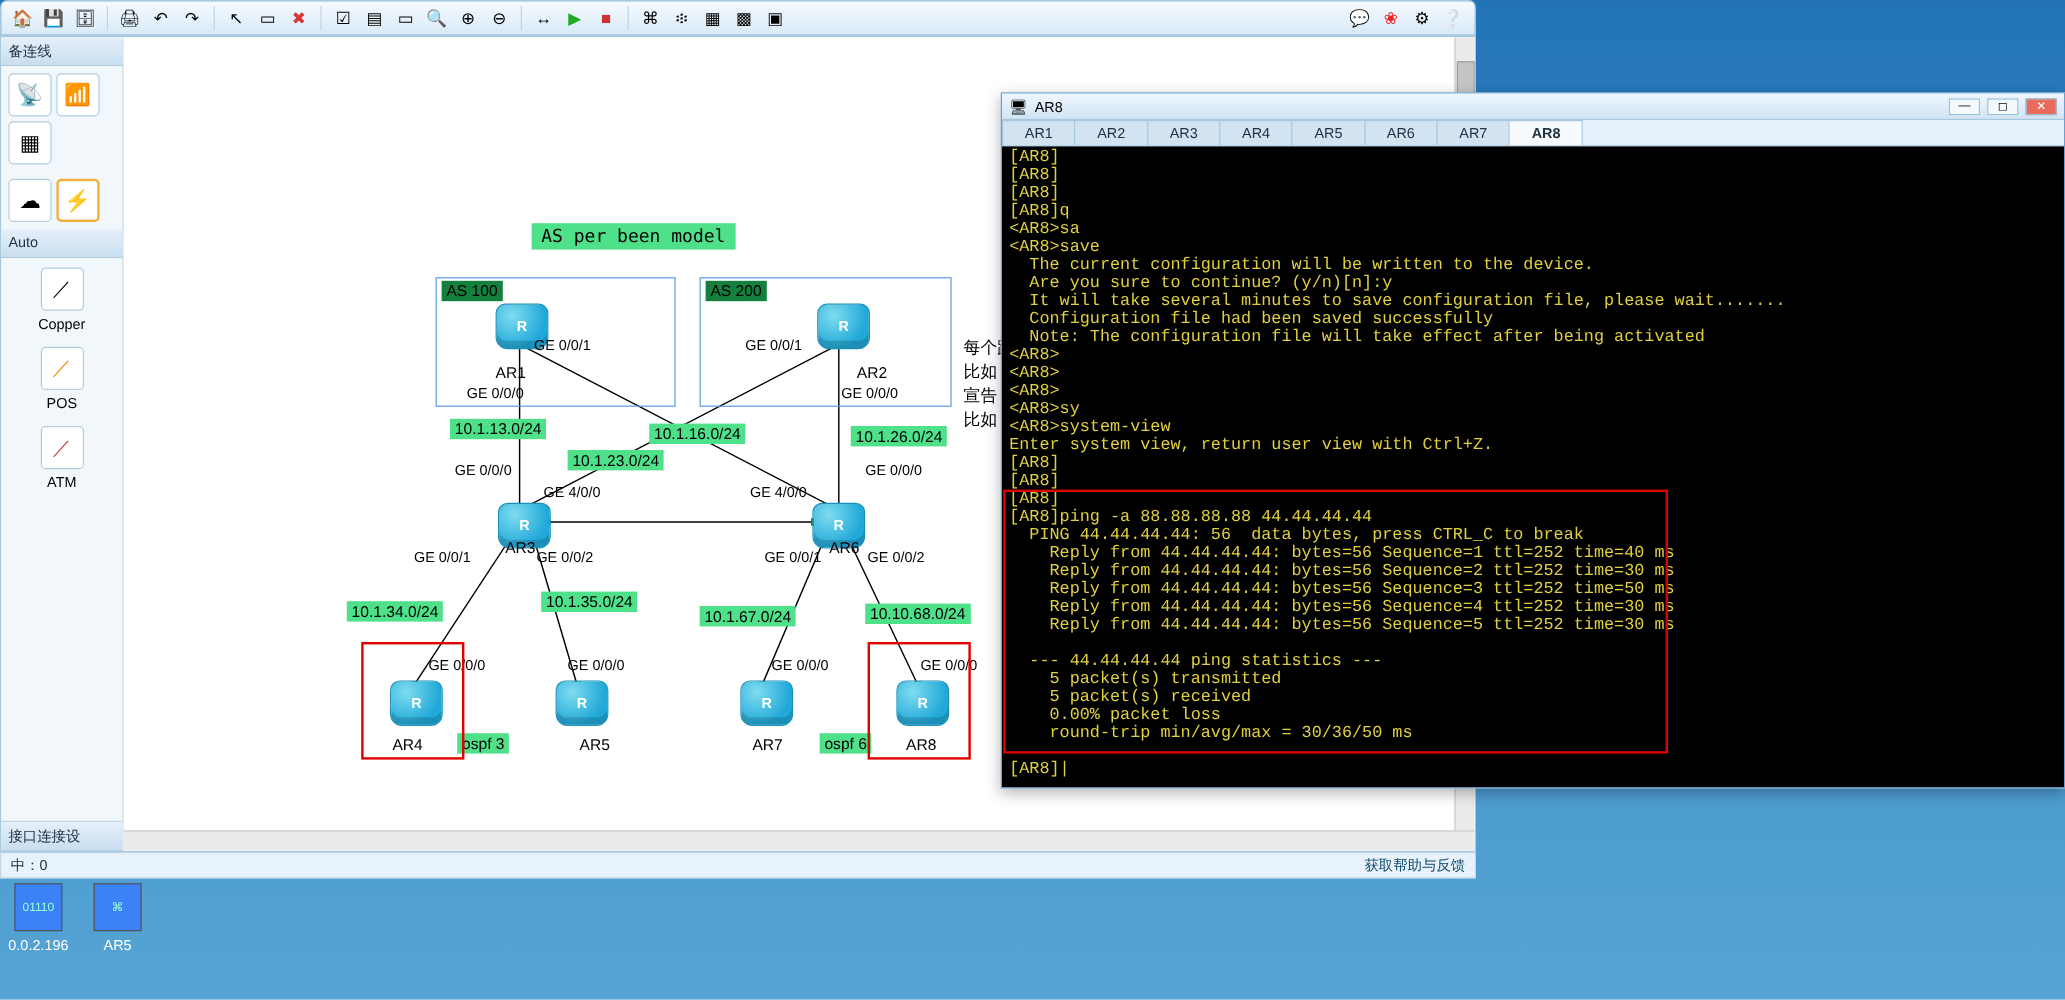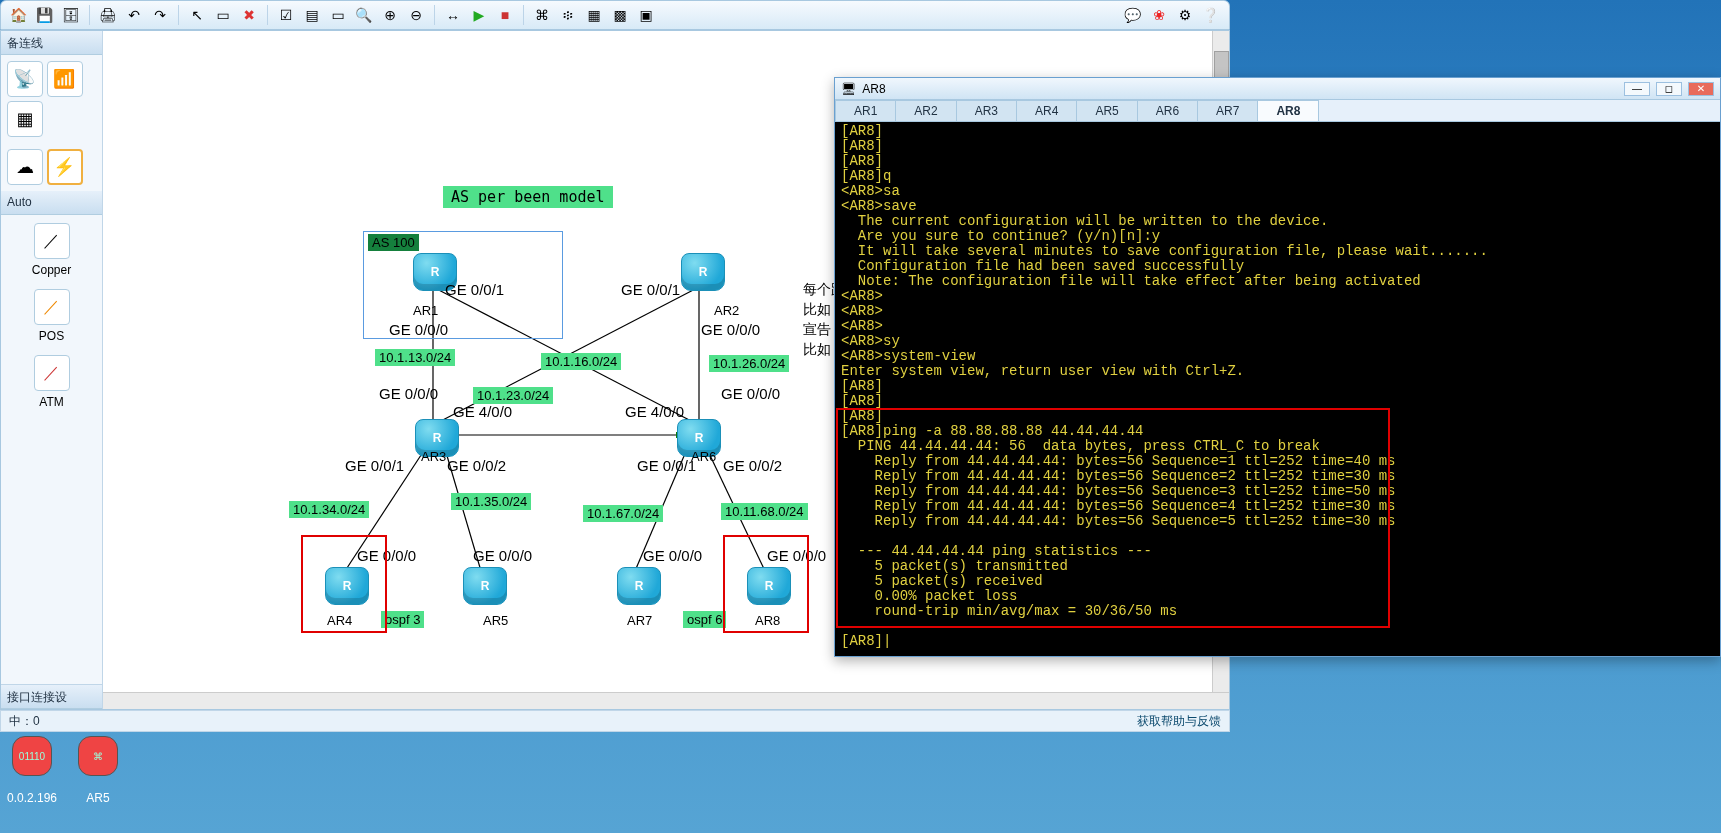--- a/index.html
+++ b/index.html
@@ -57,21 +57,21 @@
   position:absolute; border:1px solid #5a9be0; background:transparent;
 }
 .as-label { position:absolute; font-size:13px; color:#000; background:#15803d; padding:1px 4px;}
 .router {
   position:absolute; width:44px; height:38px; background:radial-gradient(circle at 30% 25%,#7fdcf0,#20a8d8 70%);
   border-radius:8px 8px 10px 10px; border:1px solid #1b90b8;
   display:flex; align-items:center; justify-content:center; color:#fff; font-weight:bold;
   box-shadow:inset 0 -6px 0 rgba(0,0,0,.15);
 }
 .rname { position:absolute; font-size:13px; color:#000; white-space:nowrap;}
-.ifname { position:absolute; font-size:15px; color:#000; white-space:nowrap;text-align:right;}
+.ifname { position:absolute; font-size:12px; color:#000; white-space:nowrap;text-align:right;}
 .netlabel { position:absolute; font-size:13px; background:#4fe08a; color:#000; padding:1px 4px;}
 .titlebar { position:absolute; left:340px; top:155px; background:#4fe08a; font-size:15px; font-family:monospace; padding:2px 8px;}
 .redbox { position:absolute; border:2px solid #e00000; }
 svg.topology { position:absolute; left:0; top:0; width:100%; height:100%; pointer-events:none;}
 svg.topology line { stroke:#000; stroke-width:1.2;}
 .side-note { position:absolute; font-size:14px; color:#000; line-height:20px;}
 .statusbar {
   position:absolute; top:710px; left:0; width:1230px; height:22px;
   background:#e8f2fa; border:1px solid #c0d6e8; display:flex; align-items:center;
   padding:0 8px; font-size:12px; color:#234; justify-content:space-between;
@@ -100,21 +100,21 @@
 .term-tab.active { background:#f8fbfe; font-weight:bold;}
 .term-body {
   background:#000; color:#e0d040; font-family:Consolas,"Courier New",monospace;
   font-size:14px; padding:2px 6px; height:534px; overflow:auto; white-space:pre; line-height:15px;
 }
 .term-highlight { position:absolute; border:2px solid #e00000; left:836px; top:408px; width:554px; height:220px; pointer-events:none;}
 .term-cursor::after { content:"|"; color:#e0d040; animation:blink 1s step-end infinite;}
 @keyframes blink { 50%{opacity:0;}}
 
 .desk-icon { position:absolute; text-align:center; color:#fff; font-size:12px; width:56px; cursor:pointer;}
-.desk-icon .img { width:40px; height:40px; margin:0 auto 15px; background:#ef4444; border-radius:13px; border:1px solid #555; display:flex; align-items:center; justify-content:center; color:#9fd; font-size:10px;}
+.desk-icon .img { width:40px; height:40px; margin:0 auto 5px; background:#3b82f6; border-radius:0; border:1px solid #555; display:flex; align-items:center; justify-content:center; color:#9fd; font-size:10px;}
 .scrollbar-v { position:absolute; right:0; top:0; width:17px; height:100%; background:#ebebeb; border-left:1px solid #ccc;}
 .scrollbar-v .thumb{ width:15px; height:80px; background:#c4c4c4; border:1px solid #a0a0a0; margin:20px auto;}
 .scrollbar-h { position:absolute; bottom:0; left:0; height:17px; width:100%; background:#ebebeb; border-top:1px solid #ccc;}
 .green-dot { position:absolute; width:6px; height:6px; background:#1db81d; border:1px solid #0a7a0a;}
 </style>
 </head>
 <body>
 
 <div class="toolbar">
   <div class="tbbtn">🏠</div>
@@ -195,20 +195,23 @@
         <line x1="604" y1="418" x2="662" y3="540" y2="540"></line>
         <line x1="352" y1="404" x2="576" y3="404" y2="404"></line>
       </svg>
     <div class="titlebar">AS per been model</div>
     <div class="scrollbar-v">
         <div class="thumb"></div>
       </div>
     <div class="scrollbar-h"></div>
   <div class="as-box" style="left: 260px; top: 200px; width: 200px; height: 108px;">
         <div class="as-label" style="left: 4px; top: 2px;">AS 100</div>
+      </div>
+      <div class="as-box" style="left: 480px; top: 200px; width: 210px; height: 108px;">
+        <div class="as-label" style="left: 4px; top: 2px;">AS 200</div>
       </div>
       <div class="green-dot" style="left: 327px; top: 253px;"></div>
       <div class="green-dot" style="left: 327px; top: 389px;"></div>
       <div class="green-dot" style="left: 327px; top: 253px;"></div>
       <div class="green-dot" style="left: 589px; top: 389px;"></div>
       <div class="green-dot" style="left: 593px; top: 253px;"></div>
       <div class="green-dot" style="left: 593px; top: 389px;"></div>
       <div class="green-dot" style="left: 593px; top: 253px;"></div>
       <div class="green-dot" style="left: 331px; top: 389px;"></div>
       <div class="green-dot" style="left: 319px; top: 415px;"></div>
@@ -249,25 +252,25 @@
       <div class="ifname" style="left: 522px; top: 372px;">GE 4/0/0</div>
       <div class="ifname" style="left: 534px; top: 426px;">GE 0/0/1</div>
       <div class="ifname" style="left: 620px; top: 426px;">GE 0/0/2</div>
       <div class="ifname" style="left: 254px; top: 516px;">GE 0/0/0</div>
       <div class="ifname" style="left: 370px; top: 516px;">GE 0/0/0</div>
       <div class="ifname" style="left: 540px; top: 516px;">GE 0/0/0</div>
       <div class="ifname" style="left: 664px; top: 516px;">GE 0/0/0</div>
       <div class="netlabel" style="left: 272px; top: 318px;">10.1.13.0/24</div>
       <div class="netlabel" style="left: 438px; top: 322px;">10.1.16.0/24</div>
       <div class="netlabel" style="left: 606px; top: 324px;">10.1.26.0/24</div>
-      <div class="netlabel" style="left: 370px; top: 356px;">10.1.23.0/24</div>
+      <div class="netlabel" style="left: 370px; top: 344px;">10.1.23.0/24</div>
       <div class="netlabel" style="left: 186px; top: 470px;">10.1.34.0/24</div>
       <div class="netlabel" style="left: 348px; top: 462px;">10.1.35.0/24</div>
       <div class="netlabel" style="left: 480px; top: 474px;">10.1.67.0/24</div>
-      <div class="netlabel" style="left: 618px; top: 472px;">10.11.68.0/24</div>
+      <div class="netlabel" style="left: 618px; top: 472px;">10.10.68.0/24</div>
       <div class="netlabel" style="left: 278px; top: 580px;">ospf 3</div>
       <div class="netlabel" style="left: 580px; top: 580px;">ospf 6</div>
       <div class="redbox" style="left: 198px; top: 504px; width: 86px; height: 98px;"></div>
       <div class="redbox" style="left: 620px; top: 504px; width: 86px; height: 98px;"></div>
       <div class="side-note" style="left: 700px; top: 248px;">
         <div>每个路由的 环</div>
         <div>比如 AR1 1.1.</div>
         <div>宣告 l1 配置</div>
         <div>比如 AR4 宣告</div>
       </div>

